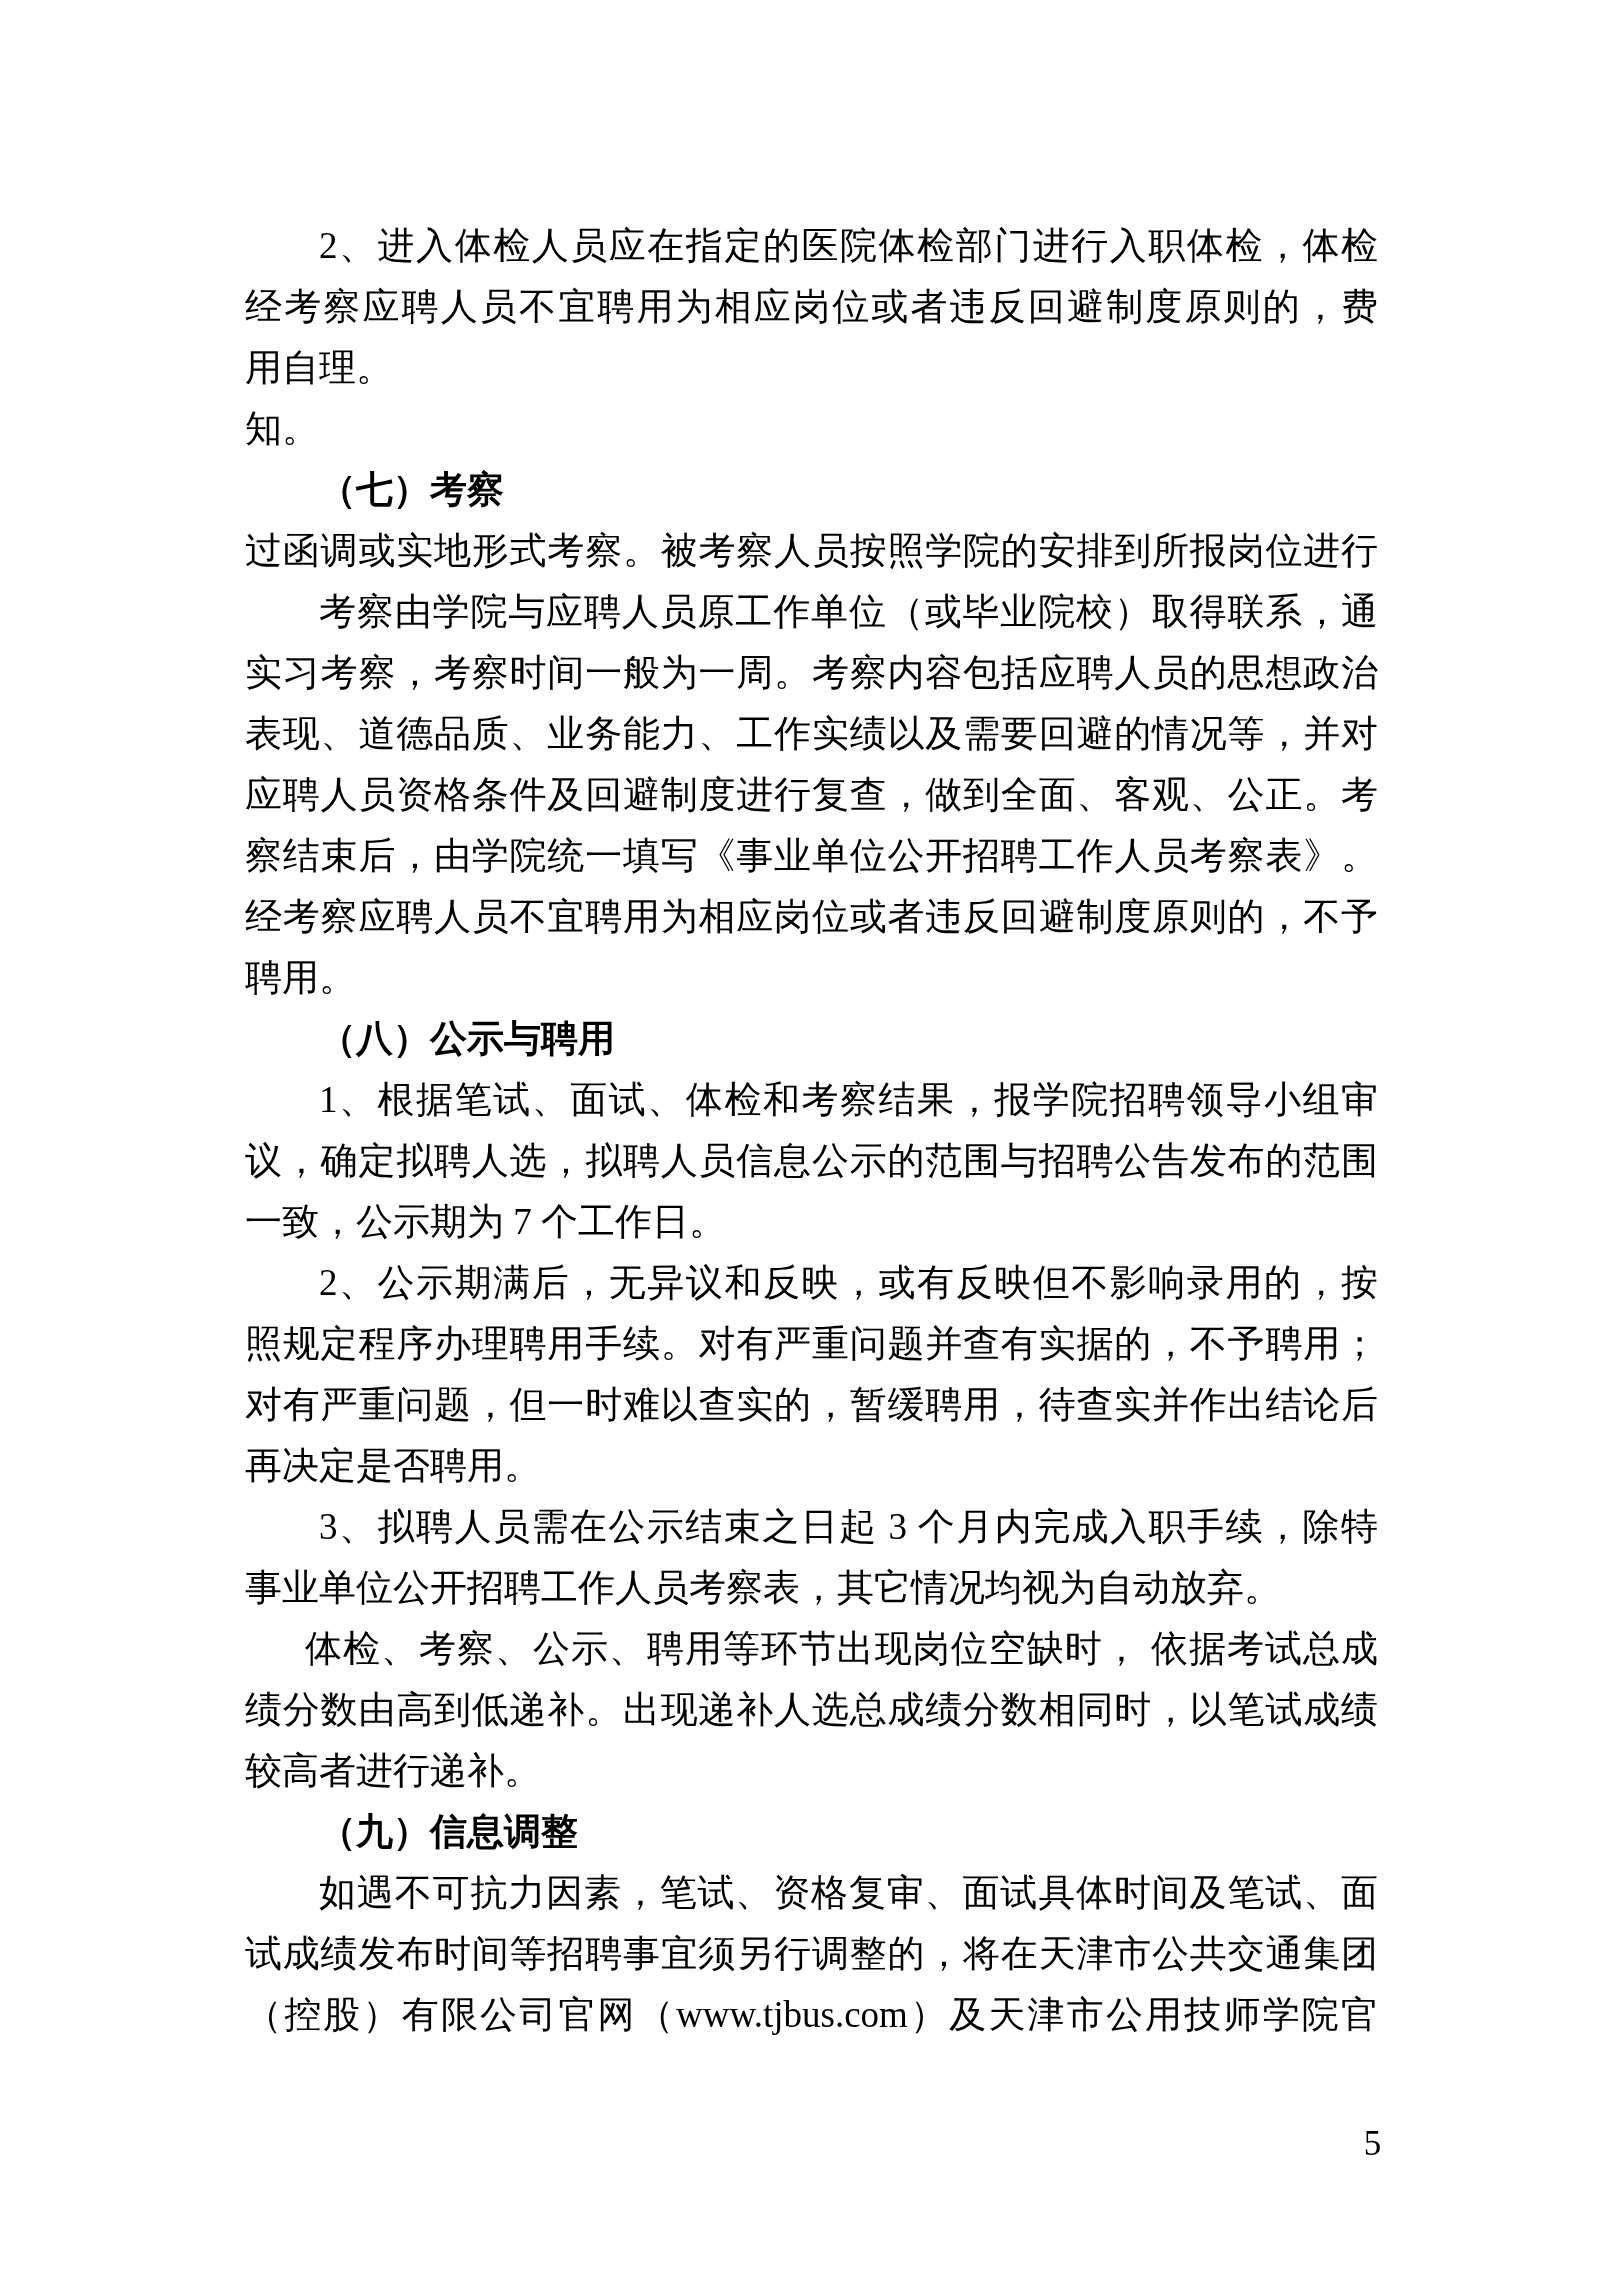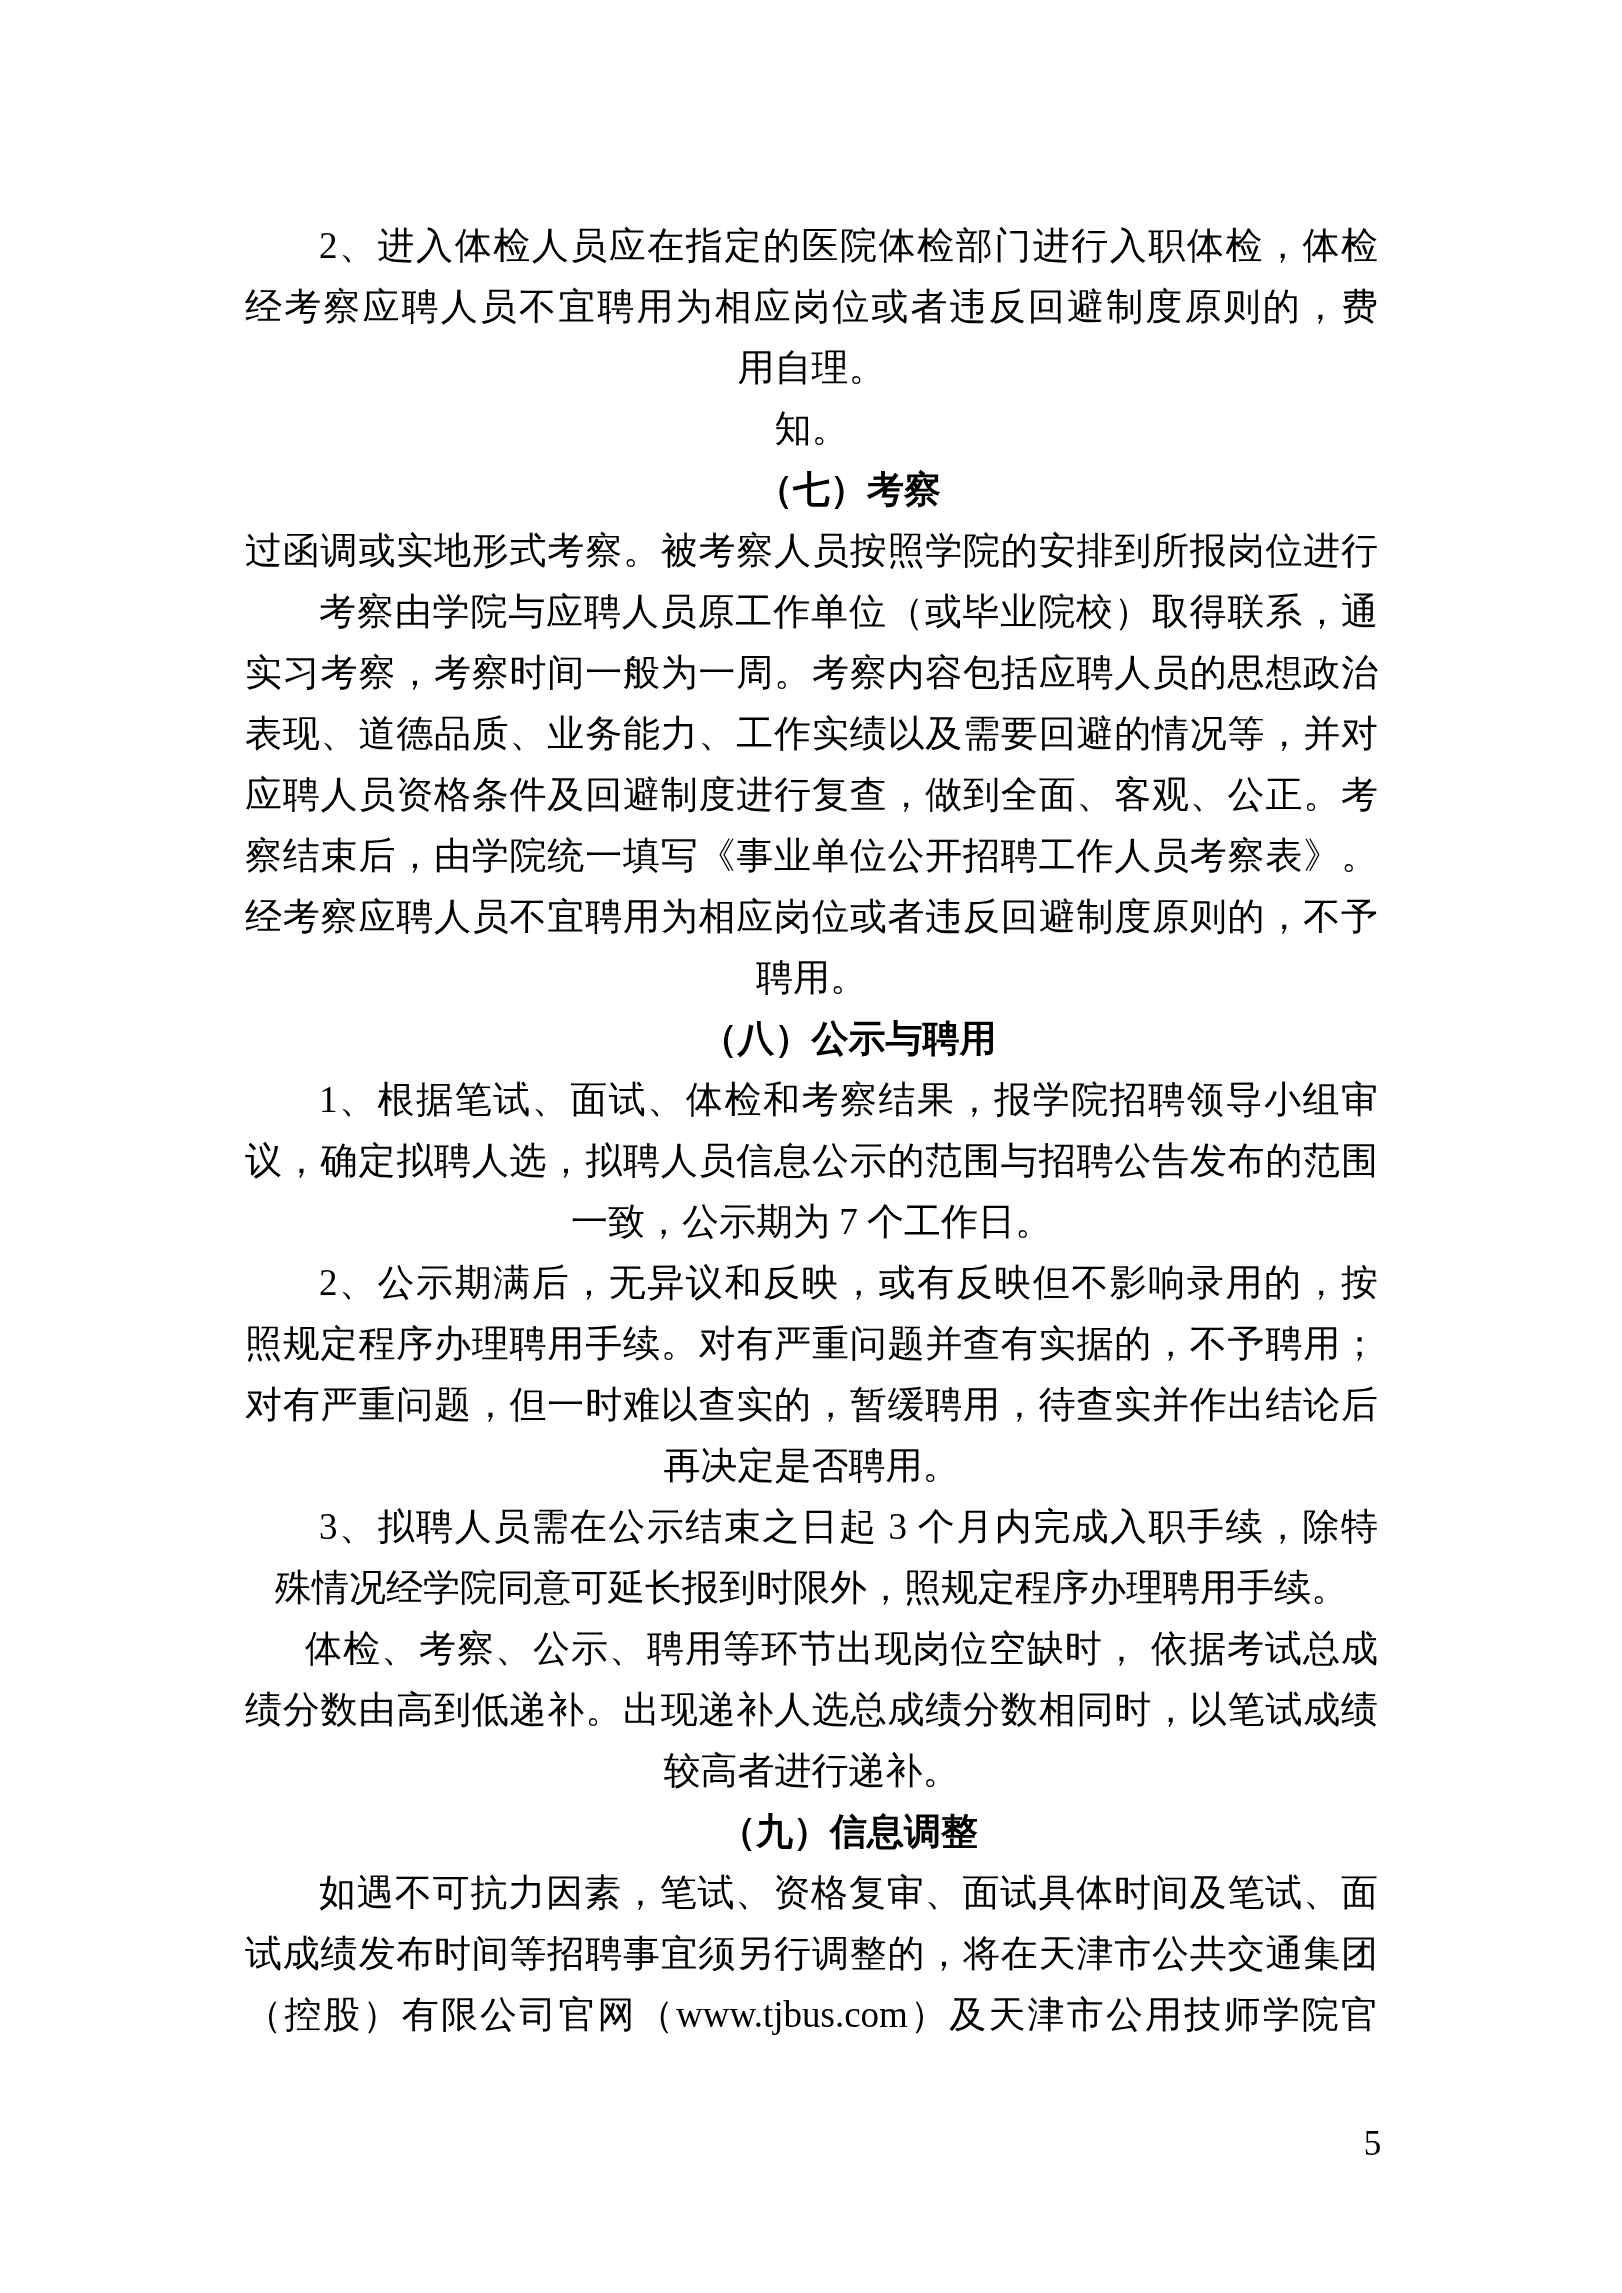--- a/index.html
+++ b/index.html
@@ -15,21 +15,21 @@
   .content {
     position: absolute;
     left: 245px;
     top: 215px;
     width: 1133px;
   }
   .line {
     height: 61px;
     line-height: 61px;
     font-size: 37px;
-    text-align: center;
+    text-align: left;
     white-space: normal;
   }
   
   .j { text-align: justify; text-align-last: justify; }
   
   .i2  { padding-left: 74px; }
   .i16 { padding-left: 60px; }
   
   .h { font-weight: bold; }
   .pagenum {
@@ -62,21 +62,21 @@
     <div class="line">聘用。</div>
     <div class="line i2 h">（八）公示与聘用</div>
     <div class="line i2 j">1、根据笔试、面试、体检和考察结果，报学院招聘领导小组审</div>
     <div class="line j">议，确定拟聘人选，拟聘人员信息公示的范围与招聘公告发布的范围</div>
     <div class="line">一致，公示期为 7 个工作日。</div>
     <div class="line i2 j">2、公示期满后，无异议和反映，或有反映但不影响录用的，按</div>
     <div class="line j">照规定程序办理聘用手续。对有严重问题并查有实据的，不予聘用；</div>
     <div class="line j">对有严重问题，但一时难以查实的，暂缓聘用，待查实并作出结论后</div>
     <div class="line">再决定是否聘用。</div>
     <div class="line i2 j">3、拟聘人员需在公示结束之日起 3 个月内完成入职手续，除特</div>
-    <div class="line">殊情况经学院同意可延长报到时限外，照规定程序办理聘用手续。</div>
+    <div class="line">事业单位公开招聘工作人员考察表，其它情况均视为自动放弃。</div>
     <div class="line i16 j">体检、考察、公示、聘用等环节出现岗位空缺时， 依据考试总成</div>
     <div class="line j">绩分数由高到低递补。出现递补人选总成绩分数相同时，以笔试成绩</div>
     <div class="line">较高者进行递补。</div>
     <div class="line i2 h">（九）信息调整</div>
     <div class="line i2 j">如遇不可抗力因素，笔试、资格复审、面试具体时间及笔试、面</div>
     <div class="line j">试成绩发布时间等招聘事宜须另行调整的，将在天津市公共交通集团</div>
     <div class="line j">（控股）有限公司官网（www.tjbus.com）及天津市公用技师学院官</div>
   </div>
   <div class="pagenum">5</div>
 </div>

